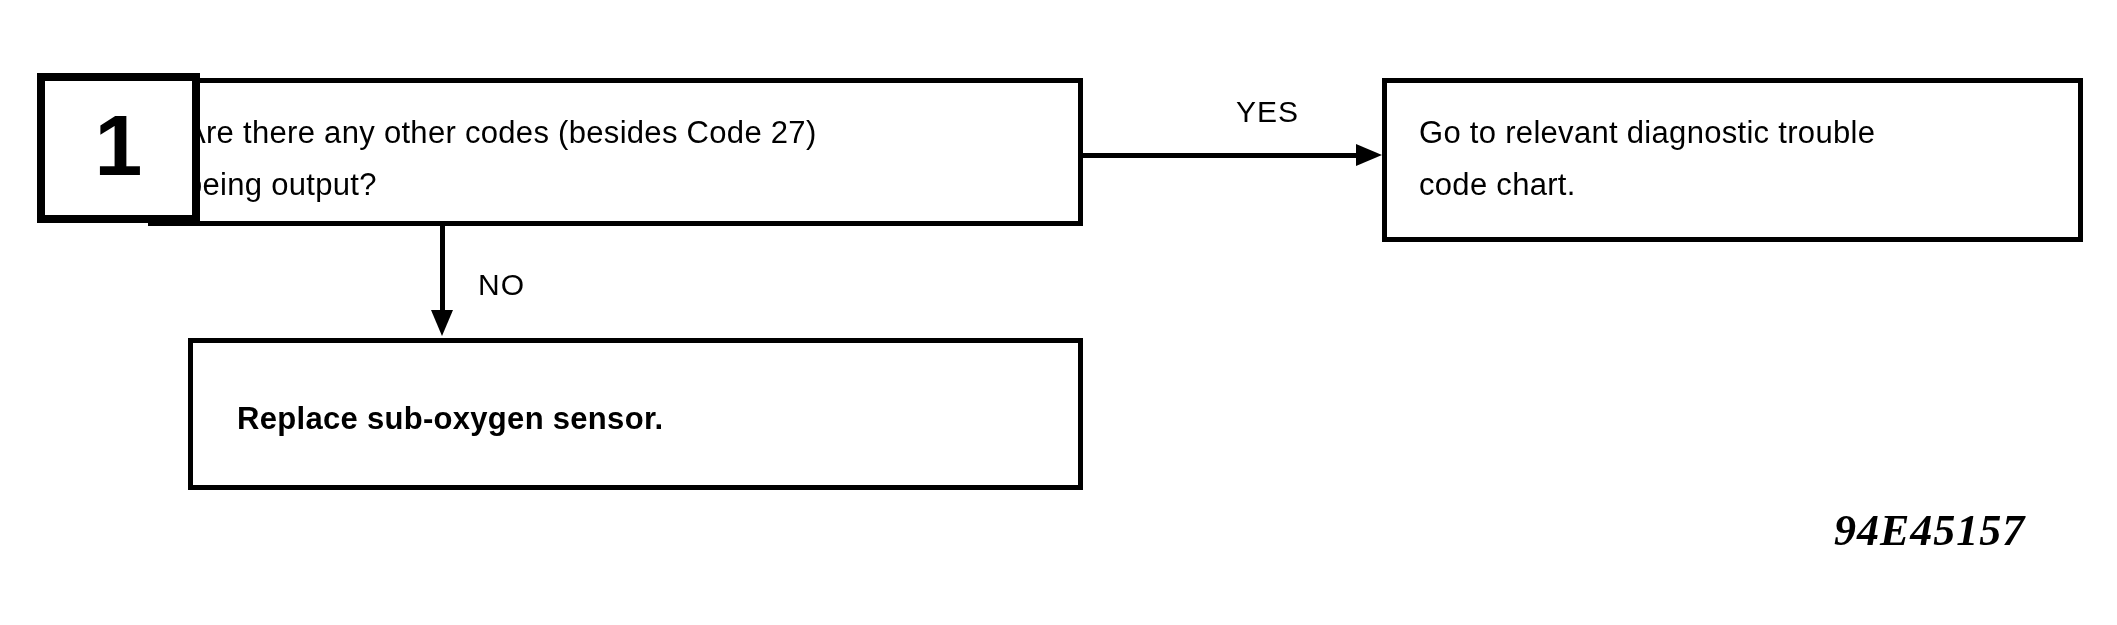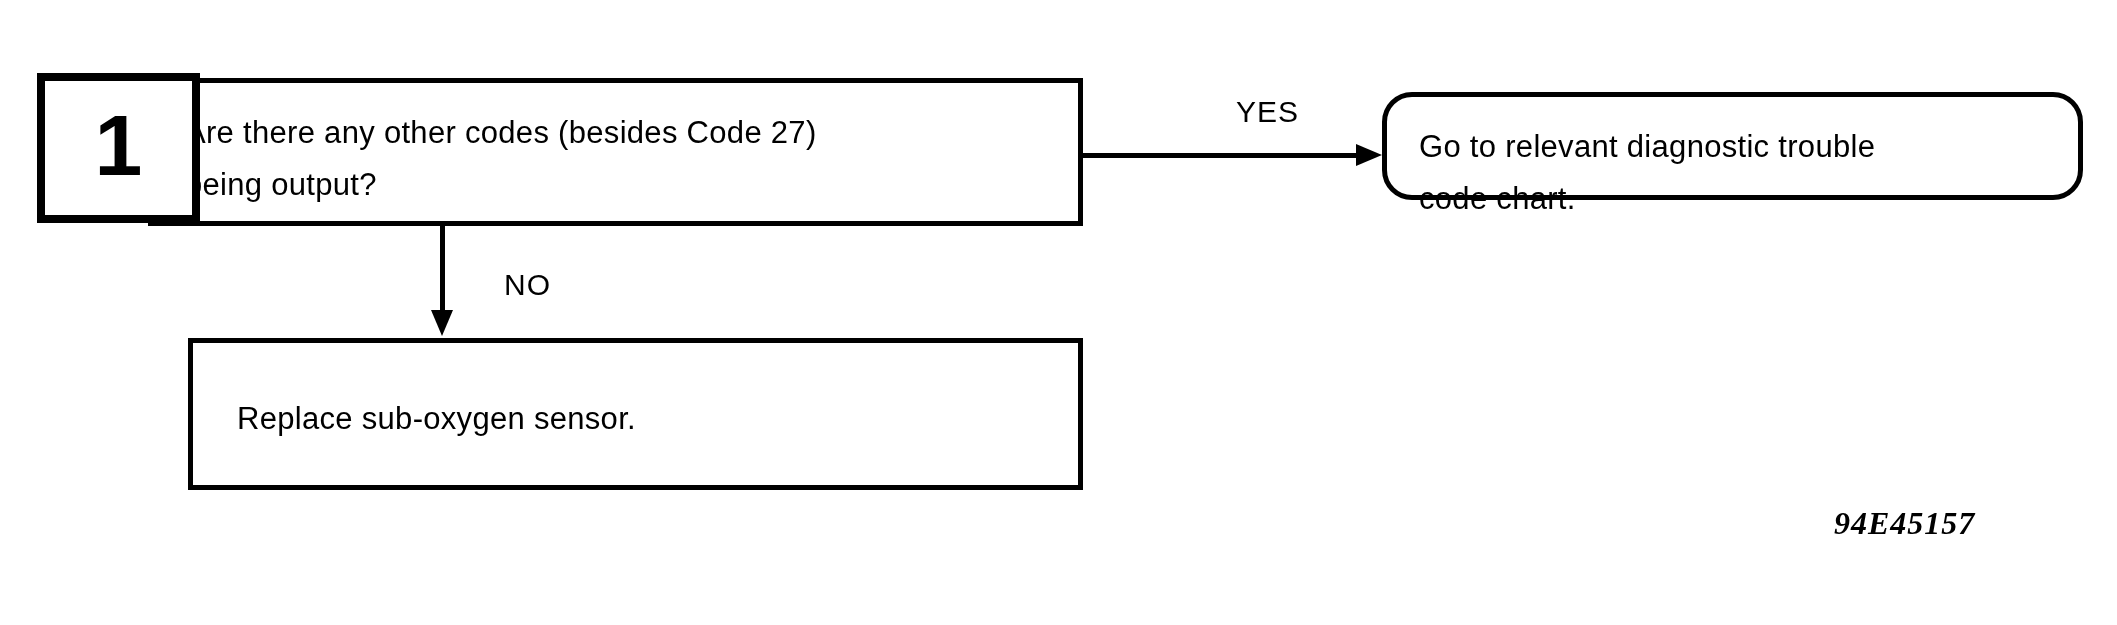--- a/index.html
+++ b/index.html
@@ -73,42 +73,42 @@
   }
   #question-text {
     left: 32px;
     top: 24px;
     width: 880px;
   }
 
   
   #yes-box {
     left: 1382px;
-    top: 92px;
+    top: 78px;
     width: 701px;
-    height: 108px;
-    border-radius: 30px;
+    height: 164px;
   }
   #yes-text {
     left: 32px;
     top: 24px;
     width: 650px;
   }
 
   
   #no-box {
     left: 188px;
     top: 338px;
     width: 895px;
     height: 152px;
   }
   #no-text {
     left: 44px;
     top: 50px;
     width: 800px;
+    font-weight: bold;
   }
 
   
   .conn-line-h {
     position: absolute;
     height: 5px;
     background: #000000;
   }
   .conn-line-v {
     position: absolute;
@@ -154,35 +154,35 @@
     left: 440px;
     top: 224px;
     height: 90px;
   }
   #no-arrowhead {
     left: 431px;
     top: 310px;
   }
   #no-label {
     position: absolute;
-    left: 504px;
+    left: 478px;
     top: 268px;
     font-size: 30px;
     letter-spacing: 1px;
   }
 
   
   #figure-code {
     position: absolute;
     left: 1834px;
     top: 505px;
     font-family: "Liberation Serif", serif;
     font-weight: bold;
     font-style: italic;
-    font-size: 32px;
+    font-size: 44px;
     letter-spacing: 1px;
   }
 </style>
 </head>
 <body>
 
 <div id="diagram-canvas">
 
   <div id="step-badge">
     <div id="step-badge-number">1</div>

